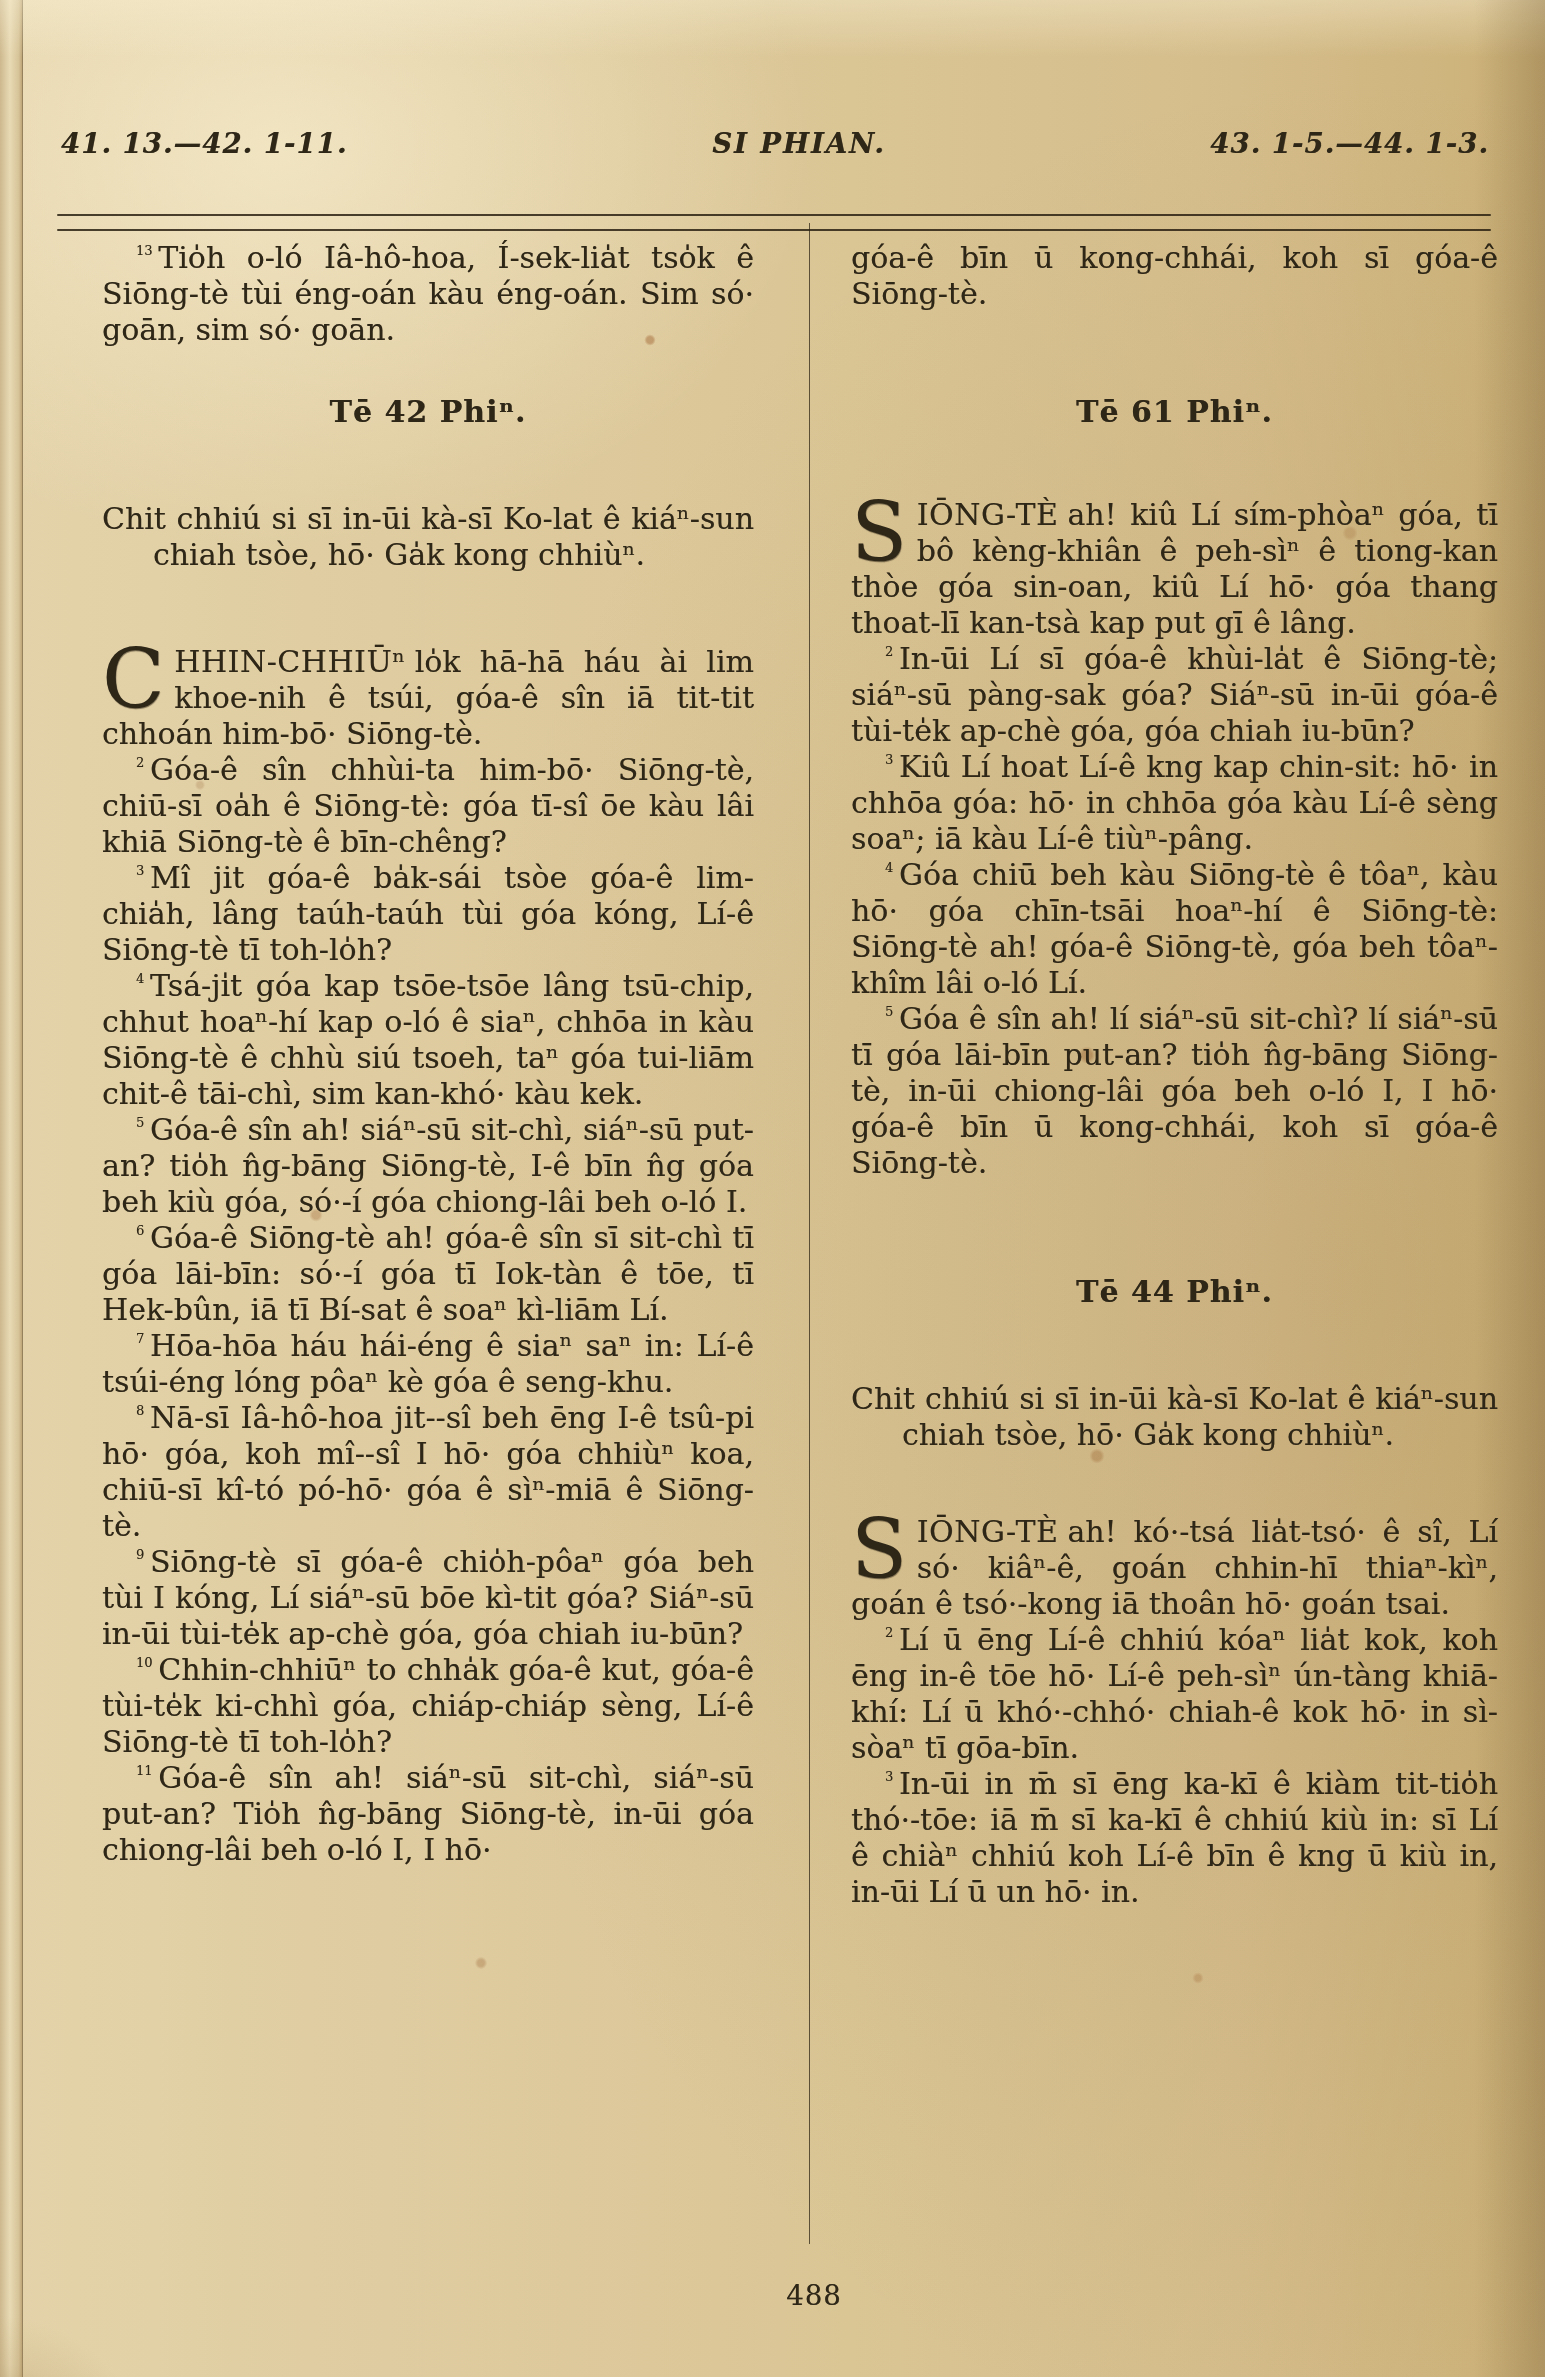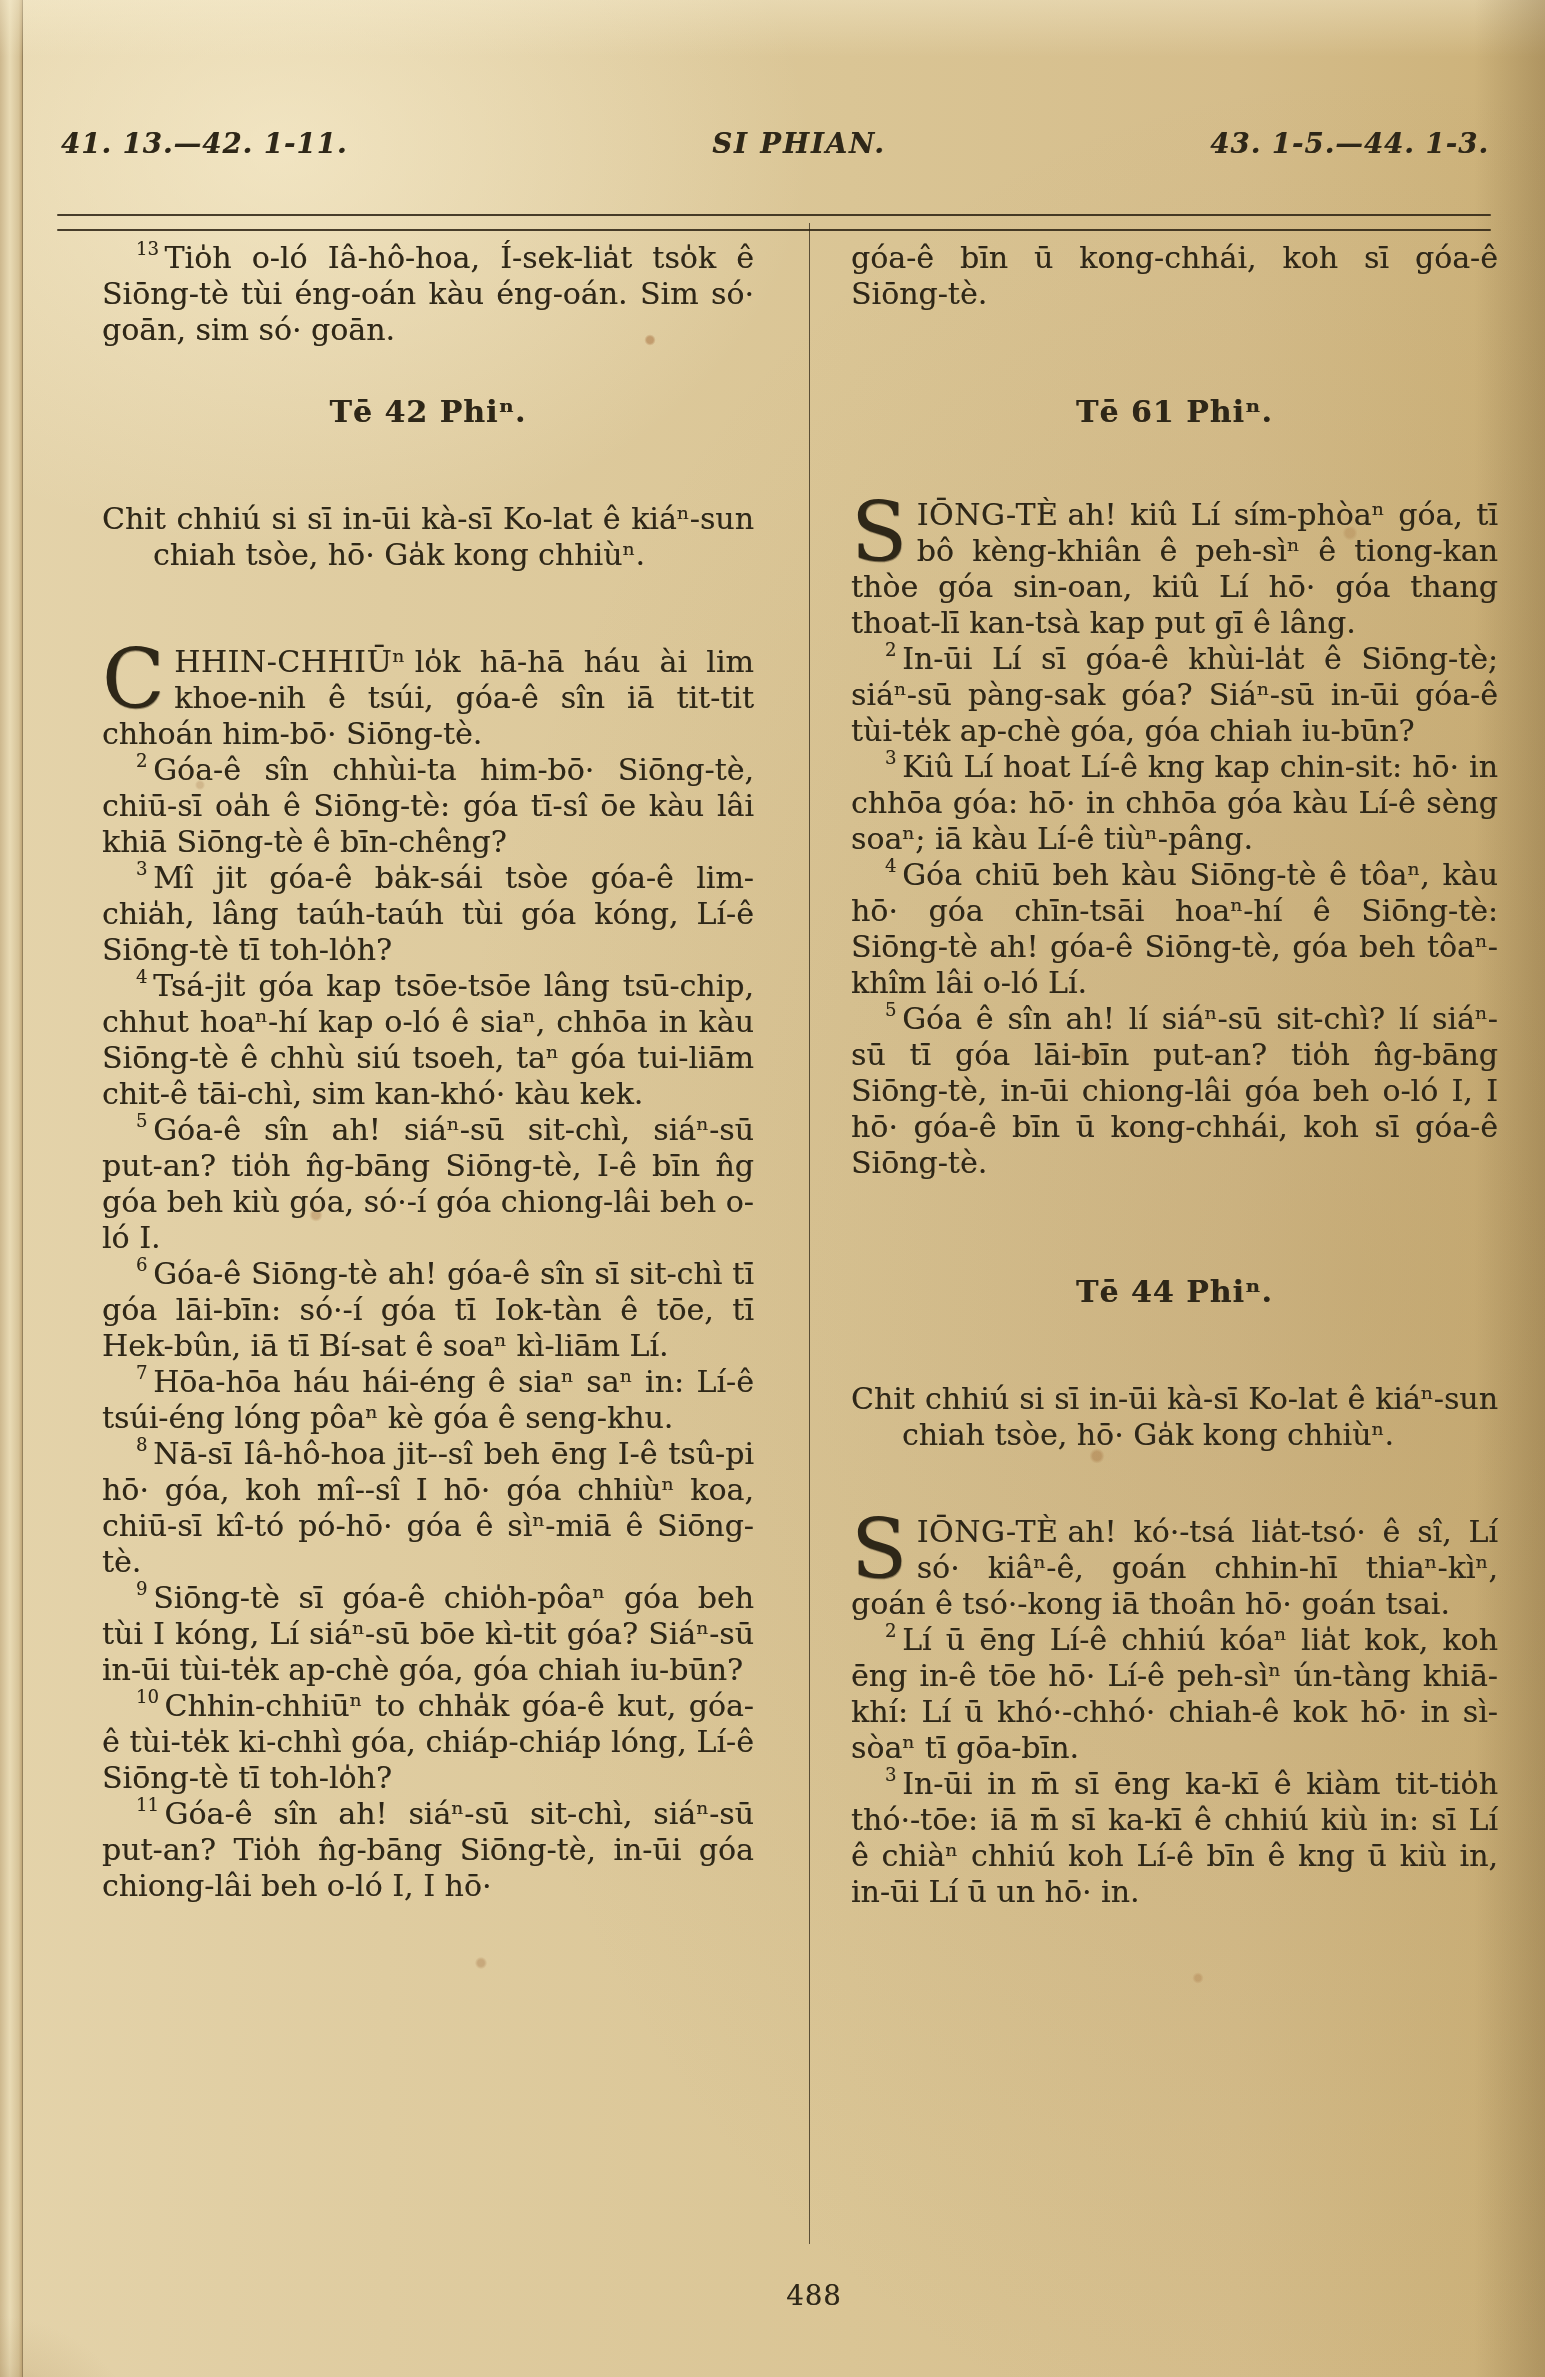--- a/index.html
+++ b/index.html
@@ -46,21 +46,21 @@
   .col-divider{position:absolute;left:809px;top:223px;height:2021px;width:1.4px;
     background:rgba(42,33,18,.72);}
   
   .col{position:absolute;top:240px;font-size:30px;line-height:36px;text-align:justify;
     text-shadow:0.2px 0.2px 0.5px rgba(42,32,16,.45);}
   .col-left{left:102px;width:652px;}
   .col-right{left:851px;width:647px;}
   p{margin:0;}
   .verse{text-indent:34px;}
   .cont-flush{text-indent:0;}
-  .vnum{font-size:18px;position:relative;top:-1.9px;margin-right:5.7px;letter-spacing:0;margin-top:28px;}
+  .vnum{font-size:13px;position:relative;top:-1.9px;margin-right:5.7px;letter-spacing:0;margin-top:28px;}
   sup.vnum{vertical-align:super;line-height:0;}
   .chap{margin:4px;text-align:center;font-size:30px;font-weight:700;letter-spacing:1px;
     text-shadow:0.4px 0.4px 0.5px rgba(40,30,15,.6);}
   .intro{padding-left:51px;text-indent:-51px;}
   .dc{text-indent:0;}
   .dropcap{float:left;font-size:82px;line-height:63px;padding:3.8px 9.5px 0 0;
     text-shadow:0.5px 0.5px 0.7px rgba(40,30,15,.5);}
   .lead{margin-right:.3em;letter-spacing:0.5px;}
   .pagenum{position:absolute;left:814px;top:2279px;transform:translateX(-50%);
     font-size:27.6px;letter-spacing:1px;text-shadow:0.3px 0.3px 0.5px rgba(40,30,15,.5);}
@@ -99,21 +99,21 @@
   <p class="dc sp-c"><span class="dropcap">C</span><span class="lead">HHIN-CHHIŪⁿ</span><span class="vt">lo̍k hā-hā háu ài lim khoe-nih ê tsúi, góa-ê sîn iā tit-tit chhoán him-bō· Siōng-tè.</span></p>
 
   <p class="verse"><sup class="vnum">2</sup><span class="vt">Góa-ê sîn chhùi-ta him-bō· Siōng-tè, chiū-sī oa̍h ê Siōng-tè: góa tī-sî ōe kàu lâi khiā Siōng-tè ê bīn-chêng?</span></p>
   <p class="verse"><sup class="vnum">3</sup><span class="vt">Mî jit góa-ê ba̍k-sái tsòe góa-ê lim-chia̍h, lâng taúh-taúh tùi góa kóng, Lí-ê Siōng-tè tī toh-lo̍h?</span></p>
   <p class="verse"><sup class="vnum">4</sup><span class="vt">Tsá-ji̍t góa kap tsōe-tsōe lâng tsū-chip, chhut hoaⁿ-hí kap o-ló ê siaⁿ, chhōa in kàu Siōng-tè ê chhù siú tsoeh, taⁿ góa tui-liām chit-ê tāi-chì, sim kan-khó· kàu kek.</span></p>
   <p class="verse"><sup class="vnum">5</sup><span class="vt">Góa-ê sîn ah! siáⁿ-sū sit-chì, siáⁿ-sū put-an? tio̍h n̂g-bāng Siōng-tè, I-ê bīn n̂g góa beh kiù góa, só·-í góa chiong-lâi beh o-ló I.</span></p>
   <p class="verse"><sup class="vnum">6</sup><span class="vt">Góa-ê Siōng-tè ah! góa-ê sîn sī sit-chì tī góa lāi-bīn: só·-í góa tī Iok-tàn ê tōe, tī Hek-bûn, iā tī Bí-sat ê soaⁿ kì-liām Lí.</span></p>
   <p class="verse"><sup class="vnum">7</sup><span class="vt">Hōa-hōa háu hái-éng ê siaⁿ saⁿ in: Lí-ê tsúi-éng lóng pôaⁿ kè góa ê seng-khu.</span></p>
   <p class="verse"><sup class="vnum">8</sup><span class="vt">Nā-sī Iâ-hô-hoa jit--sî beh ēng I-ê tsû-pi hō· góa, koh mî--sî I hō· góa chhiùⁿ koa, chiū-sī kî-tó pó-hō· góa ê sìⁿ-miā ê Siōng-tè.</span></p>
   <p class="verse"><sup class="vnum">9</sup><span class="vt">Siōng-tè sī góa-ê chio̍h-pôaⁿ góa beh tùi I kóng, Lí siáⁿ-sū bōe kì-tit góa? Siáⁿ-sū in-ūi tùi-te̍k ap-chè góa, góa chiah iu-būn?</span></p>
-  <p class="verse"><sup class="vnum">10</sup><span class="vt">Chhin-chhiūⁿ to chha̍k góa-ê kut, góa-ê tùi-te̍k ki-chhì góa, chiáp-chiáp lóng, Lí-ê Siōng-tè tī toh-lo̍h?</span></p>
+  <p class="verse"><sup class="vnum">10</sup><span class="vt">Chhin-chhiūⁿ to chha̍k góa-ê kut, góa-ê tùi-te̍k ki-chhì góa, chiáp-chiáp sèng, Lí-ê Siōng-tè tī toh-lo̍h?</span></p>
   <p class="verse"><sup class="vnum">11</sup><span class="vt">Góa-ê sîn ah! siáⁿ-sū sit-chì, siáⁿ-sū put-an? Tio̍h n̂g-bāng Siōng-tè, in-ūi góa chiong-lâi beh o-ló I, I hō·</span></p>
 </div>
 
 <div class="col col-right">
   <p class="verse cont-flush"><span class="vt">góa-ê bīn ū kong-chhái, koh sī góa-ê Siōng-tè.</span></p>
 
   <h2 class="chap sp-d">Tē 61 Phiⁿ.</h2>
 
   <p class="dc sp-e"><span class="dropcap">S</span><span class="lead">IŌNG-TÈ</span><span class="vt">ah! kiû Lí sím-phòaⁿ góa, tī bô kèng-khiân ê peh-sìⁿ ê tiong-kan thòe góa sin-oan, kiû Lí hō· góa thang thoat-lī kan-tsà kap put gī ê lâng.</span></p>
 

